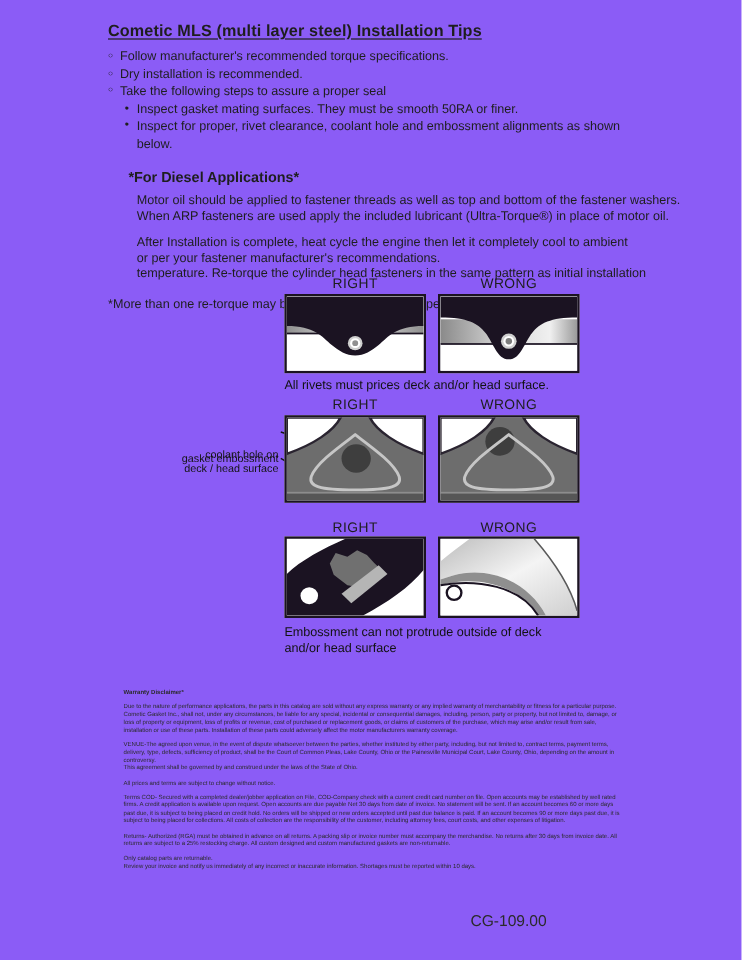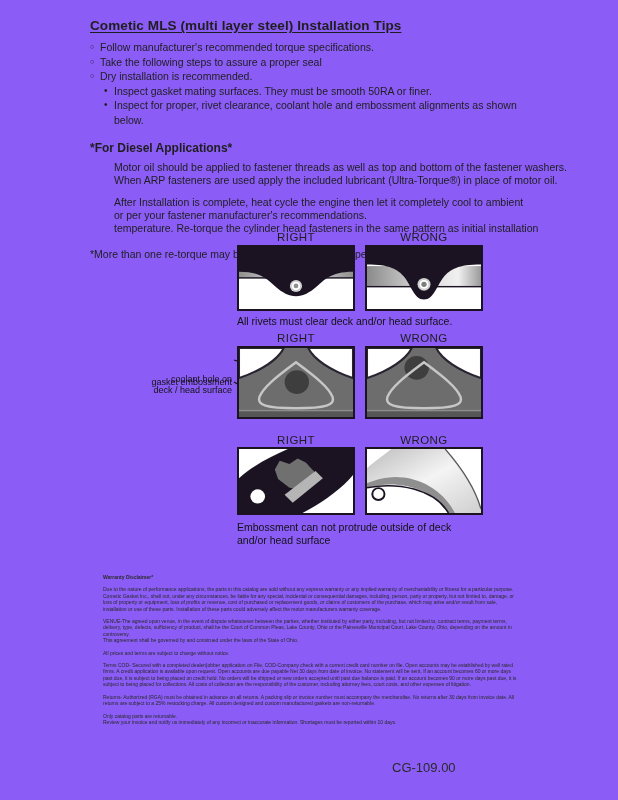--- a/index.html
+++ b/index.html
@@ -10,21 +10,21 @@
   .content{position:absolute;left:90px;top:18px;width:440px;}
   h1.title{font-size:13.5px;font-weight:bold;margin:0 0 7px 0;
            text-decoration:underline;text-underline-offset:2px;letter-spacing:.1px;}
   .tips{margin:0;padding:0;list-style:none;font-size:10.5px;line-height:14.6px;}
   .tips li{display:flex;align-items:flex-start;}
   .tips .mk{width:10px;flex:0 0 10px;text-align:left;}
   .tips .mk.o{font-size:7px;line-height:14.6px;}
   .tips .mk.d{font-size:10px;line-height:14.6px;}
   .tips li.sub{margin-left:14px;}
 
-  h2.diesel{font-size:12px;font-weight:bold;margin:13px 0 6px 0;}
+  h2.diesel{font-size:12px;font-weight:bold;margin:13px 0 6px 17px;}
   .para{font-size:10.5px;line-height:13.2px;margin:0 0 9px 0;}
   .para div{white-space:nowrap;padding-left:24px;}
   .note{font-size:10.5px;margin-top:12px;}
 
   .diagrams{position:absolute;left:0;top:230px;width:492px;height:334px;}
   .dg-label{position:absolute;width:118px;text-align:center;font-size:11.5px;
             color:#1d1d1d;letter-spacing:.4px;}
   .panel{position:absolute;width:114px;border:2px solid #1b1322;background:#fff;display:block;}
   .caption{position:absolute;left:237px;font-size:10.5px;line-height:12.5px;color:#121212;}
   .cap3{width:218px;}
@@ -47,25 +47,25 @@
   <div class="content">
     <h1 class="title">Cometic MLS (multi layer steel) Installation Tips</h1>
 
     <ul class="tips">
       <li>
         <span class="mk o">○</span>
         <span>Follow manufacturer's recommended torque specifications.</span>
       </li>
       <li>
         <span class="mk o">○</span>
-        <span>Take the following steps to assure a proper seal</span>
+        <span>Dry installation is recommended.</span>
       </li>
       <li>
         <span class="mk o">○</span>
-        <span>Dry installation is recommended.</span>
+        <span>Take the following steps to assure a proper seal</span>
       </li>
       <li class="sub">
         <span class="mk d">•</span>
         <span>Inspect gasket mating surfaces.  They must be smooth 50RA or finer.</span>
       </li>
       <li class="sub">
         <span class="mk d">•</span>
         <span>Inspect for proper, rivet clearance, coolant hole and embossment alignments as shown below.</span>
       </li>
     </ul>
@@ -125,21 +125,21 @@
       <rect x="0" y="24" width="140" height="26" fill="url(#g1W)"></rect>
       <rect x="0" y="49" width="140" height="1.8" fill="#1b1322"></rect>
       <path d="M0,0 H140 V22 C112,22 102,28 94,38 C86,48 82,66 70,66 C58,66 54,48 46,38 C38,28 28,22 0,22 Z" fill="#1b1322"></path>
       <g>
         <circle cx="70" cy="47" r="8" fill="#cfcfcf"></circle>
         <circle cx="70" cy="47" r="5.5" fill="#ffffff"></circle>
         <circle cx="70" cy="47" r="3.3" fill="#7d7d7d"></circle>
       </g>
     </svg>
 
-    <div class="caption" style="top:85px;">All rivets must clear deck and/or head surface.</div>
+    <div class="caption" style="top:85px;">All rivets must prices deck and/or head surface.</div>
 
     <div class="dg-label" style="left:237px;top:102px;">RIGHT</div>
     <div class="dg-label" style="left:365px;top:102px;">WRONG</div>
 
     <div class="ann" style="left:108px;top:112px;width:124px;margin-top:32px;">
       <span>coolant hole on</span><br>
       <span>deck / head surface</span>
     </div>
     <div class="ann" style="left:108px;top:147px;width:124px;">
       <span>gasket embossment</span>

